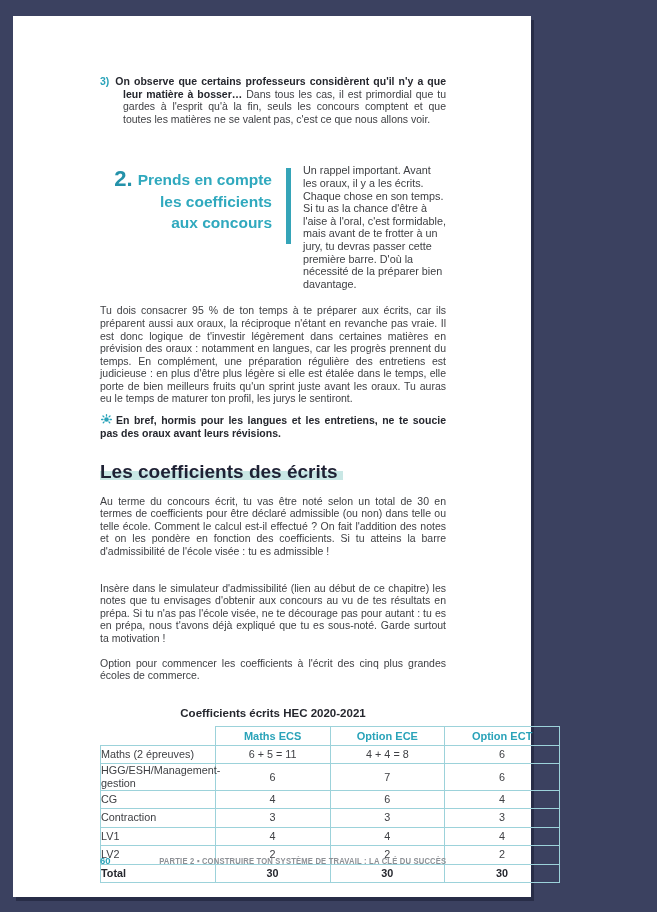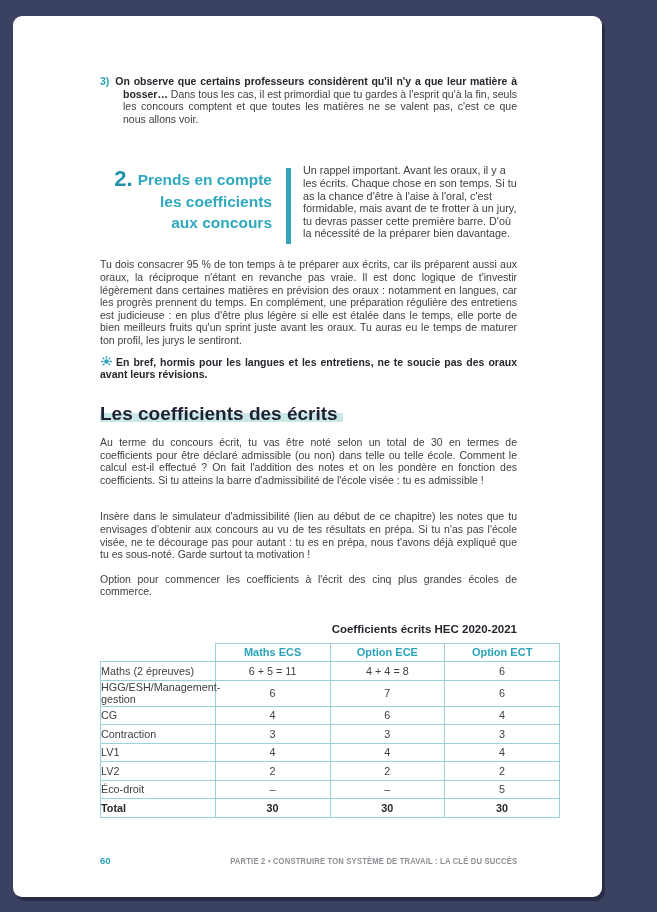--- a/index.html
+++ b/index.html
@@ -5,24 +5,23 @@
   html,body{margin:0;padding:0;}
   body{
     width:657px;height:912px;
     background:#3b4160;
     font-family:"Liberation Sans","DejaVu Sans",sans-serif;
     position:relative;
     overflow:hidden;
   }
   .page{
     position:absolute;left:13px;top:16px;
-    width:589px;height:881px;
+    width:518px;height:881px;
     background:#ffffff;
     box-shadow:3px 4px 0 rgba(18,23,43,0.45);
-    border-radius:9px;
   }
   .content{
     position:relative;
     padding:59px 85px 0 87px;
     color:#3f4044;
     font-size:10.5px;
     line-height:12.6px;
   }
   p{margin:0;}
   .just{text-align:justify;}
@@ -91,21 +90,21 @@
     background-repeat:no-repeat;
     padding-right:5px;
   }
 
   .p2{margin-top:13px;}
   .p3{margin-top:24px;}
   .p4{margin-top:12px;}
 
   .table-title{
     margin-top:25px;
-    text-align:right;
+    text-align:center;
     font-weight:bold;
     font-size:11.5px;
     color:#25272e;
   }
   table.coef{
     border-collapse:collapse;
     width:460px;
     margin-top:7px;
     font-size:10.8px;
     color:#3f4044;
@@ -224,26 +223,20 @@
           <td class="val">4</td>
           <td class="val">4</td>
           <td class="val">4</td>
         </tr>
         <tr>
           <td class="lbl">LV2</td>
           <td class="val">2</td>
           <td class="val">2</td>
           <td class="val">2</td>
         </tr>
-        <tr>
-          <td class="lbl">Éco-droit</td>
-          <td class="val">–</td>
-          <td class="val">–</td>
-          <td class="val">5</td>
-        </tr>
         <tr class="total">
           <td class="lbl">Total</td>
           <td class="val">30</td>
           <td class="val">30</td>
           <td class="val">30</td>
         </tr>
       </tbody>
     </table>
 
   </div>

